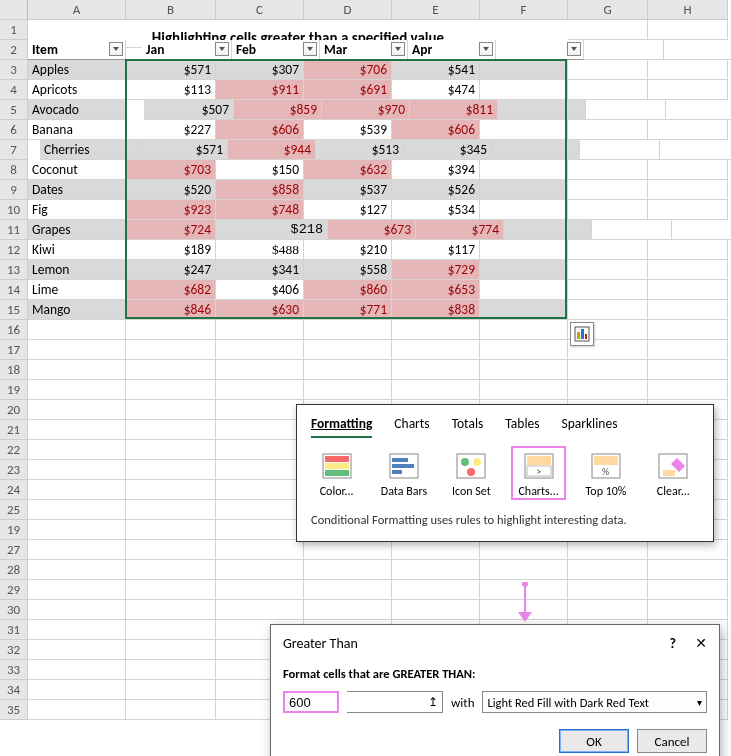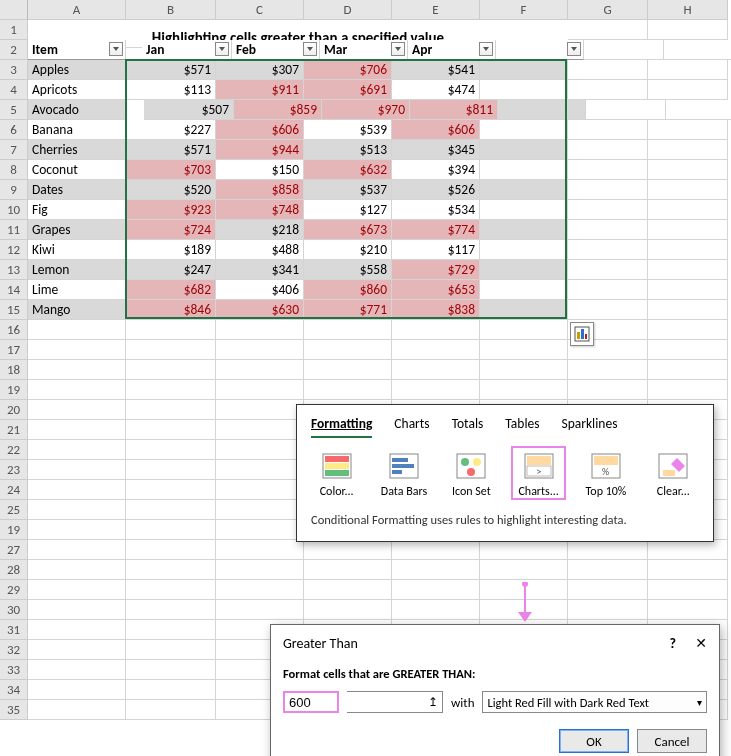--- a/index.html
+++ b/index.html
@@ -269,21 +269,21 @@
       <div class="cell num" style="width: 90px;">$227</div>
       <div class="cell num hl" style="width: 88px;">$606</div>
       <div class="cell num" style="width: 88px;">$539</div>
       <div class="cell num hl" style="width: 88px;">$606</div>
       <div class="cell" style="width: 88px;"></div>
       <div class="cell" style="width: 80px;"></div>
       <div class="cell" style="width: 80px;"></div>
     </div>
     <div class="row">
       <div class="rowhdr">7</div>
-      <div class="cell banded" style="width: 98px;">Cherries</div>
+      <div class="cell banded" style="width: 98px; margin-left: 12px;">Cherries</div>
       <div class="cell banded num" style="width: 90px;">$571</div>
       <div class="cell banded num hl" style="width: 88px;">$944</div>
       <div class="cell banded num" style="width: 88px;">$513</div>
       <div class="cell banded num" style="width: 88px;">$345</div>
       <div class="cell banded" style="width: 88px;"></div>
       <div class="cell" style="width: 80px;"></div>
       <div class="cell" style="width: 80px;"></div>
     </div>
     <div class="row">
       <div class="rowhdr">8</div>
@@ -315,32 +315,32 @@
       <div class="cell num" style="width: 88px;">$127</div>
       <div class="cell num" style="width: 88px;">$534</div>
       <div class="cell" style="width: 88px;"></div>
       <div class="cell" style="width: 80px;"></div>
       <div class="cell" style="width: 80px;"></div>
     </div>
     <div class="row">
       <div class="rowhdr">11</div>
       <div class="cell banded" style="width: 98px;">Grapes</div>
       <div class="cell banded num hl" style="width: 90px;">$724</div>
-      <div class="cell banded num" style="width: 88px;">$218</div>
+      <div class="cell banded num" style="width: 112px; font-family: Liberation Mono, monospace;">$218</div>
       <div class="cell banded num hl" style="width: 88px;">$673</div>
       <div class="cell banded num hl" style="width: 88px;">$774</div>
       <div class="cell banded" style="width: 88px;"></div>
       <div class="cell" style="width: 80px;"></div>
       <div class="cell" style="width: 80px;"></div>
     </div>
     <div class="row">
       <div class="rowhdr">12</div>
       <div class="cell" style="width: 98px;">Kiwi</div>
       <div class="cell num" style="width: 90px;">$189</div>
-      <div class="cell num" style="width: 88px;">$488</div>
+      <div class="cell num" style="width: 88px; font-family: Liberation Serif, serif;">$488</div>
       <div class="cell num" style="width: 88px;">$210</div>
       <div class="cell num" style="width: 88px;">$117</div>
       <div class="cell" style="width: 88px;"></div>
       <div class="cell" style="width: 80px;"></div>
       <div class="cell" style="width: 80px;"></div>
     </div>
     <div class="row">
       <div class="rowhdr">13</div>
       <div class="cell banded" style="width: 98px;">Lemon</div>
       <div class="cell banded num" style="width: 90px;">$247</div>

